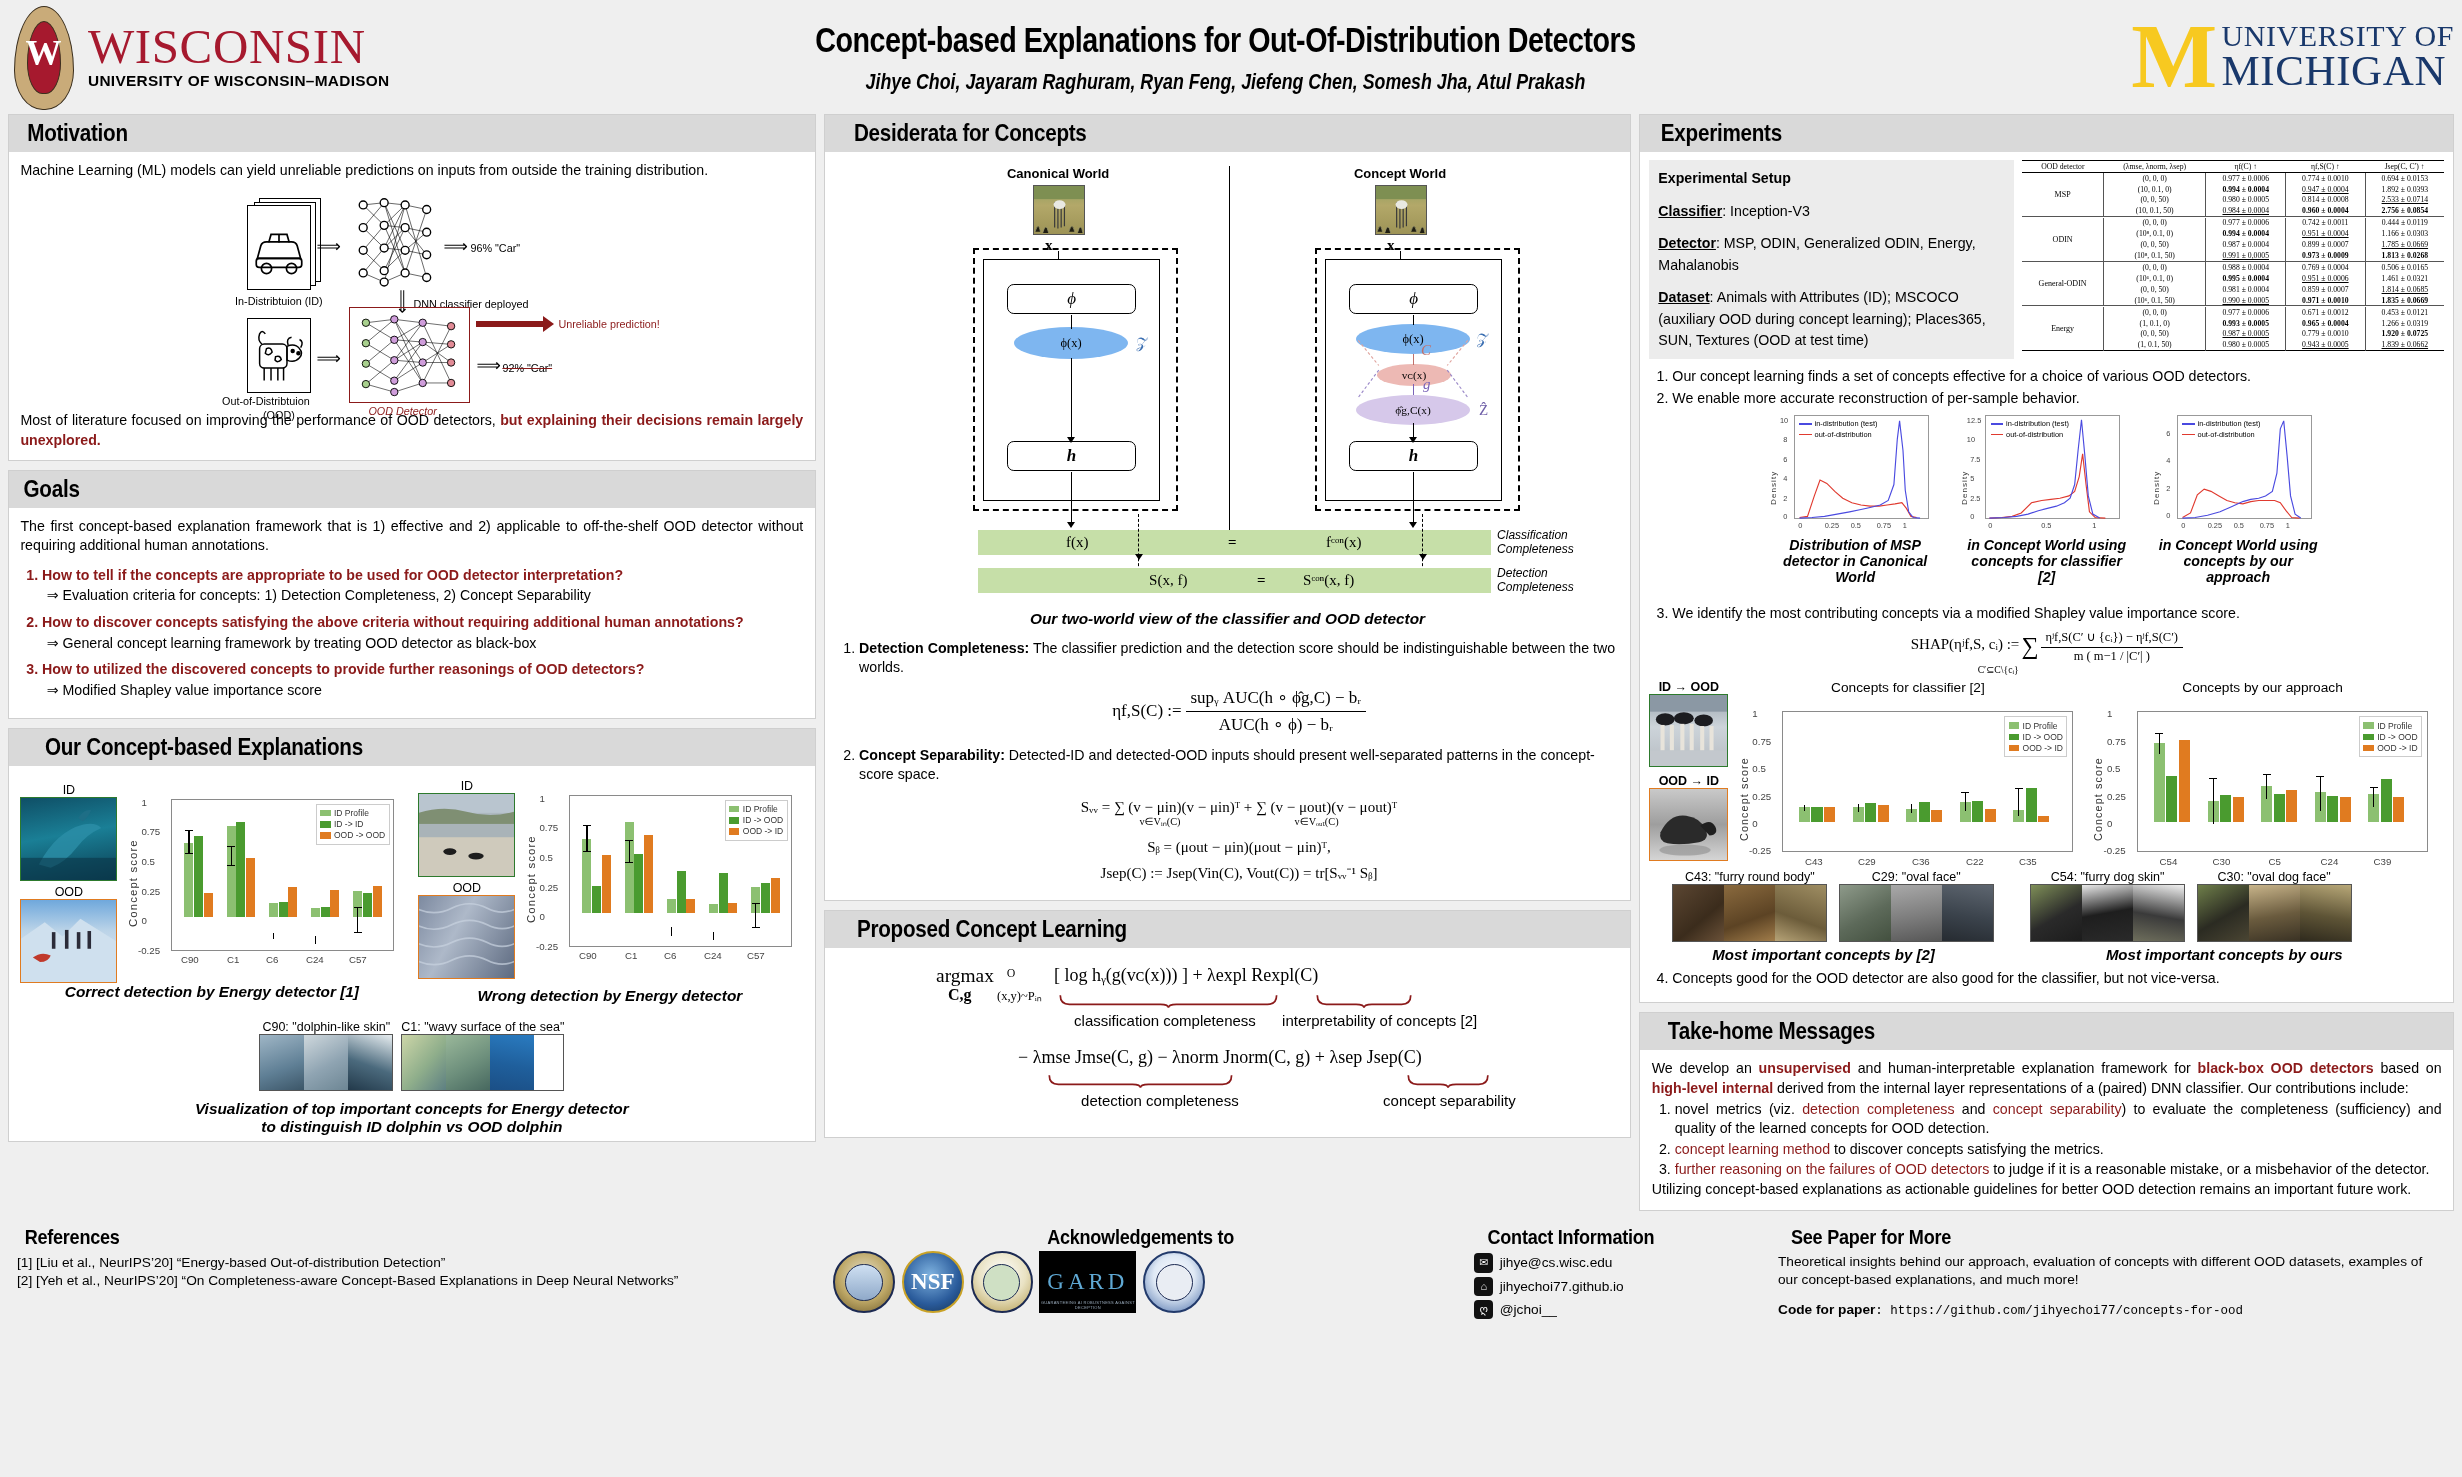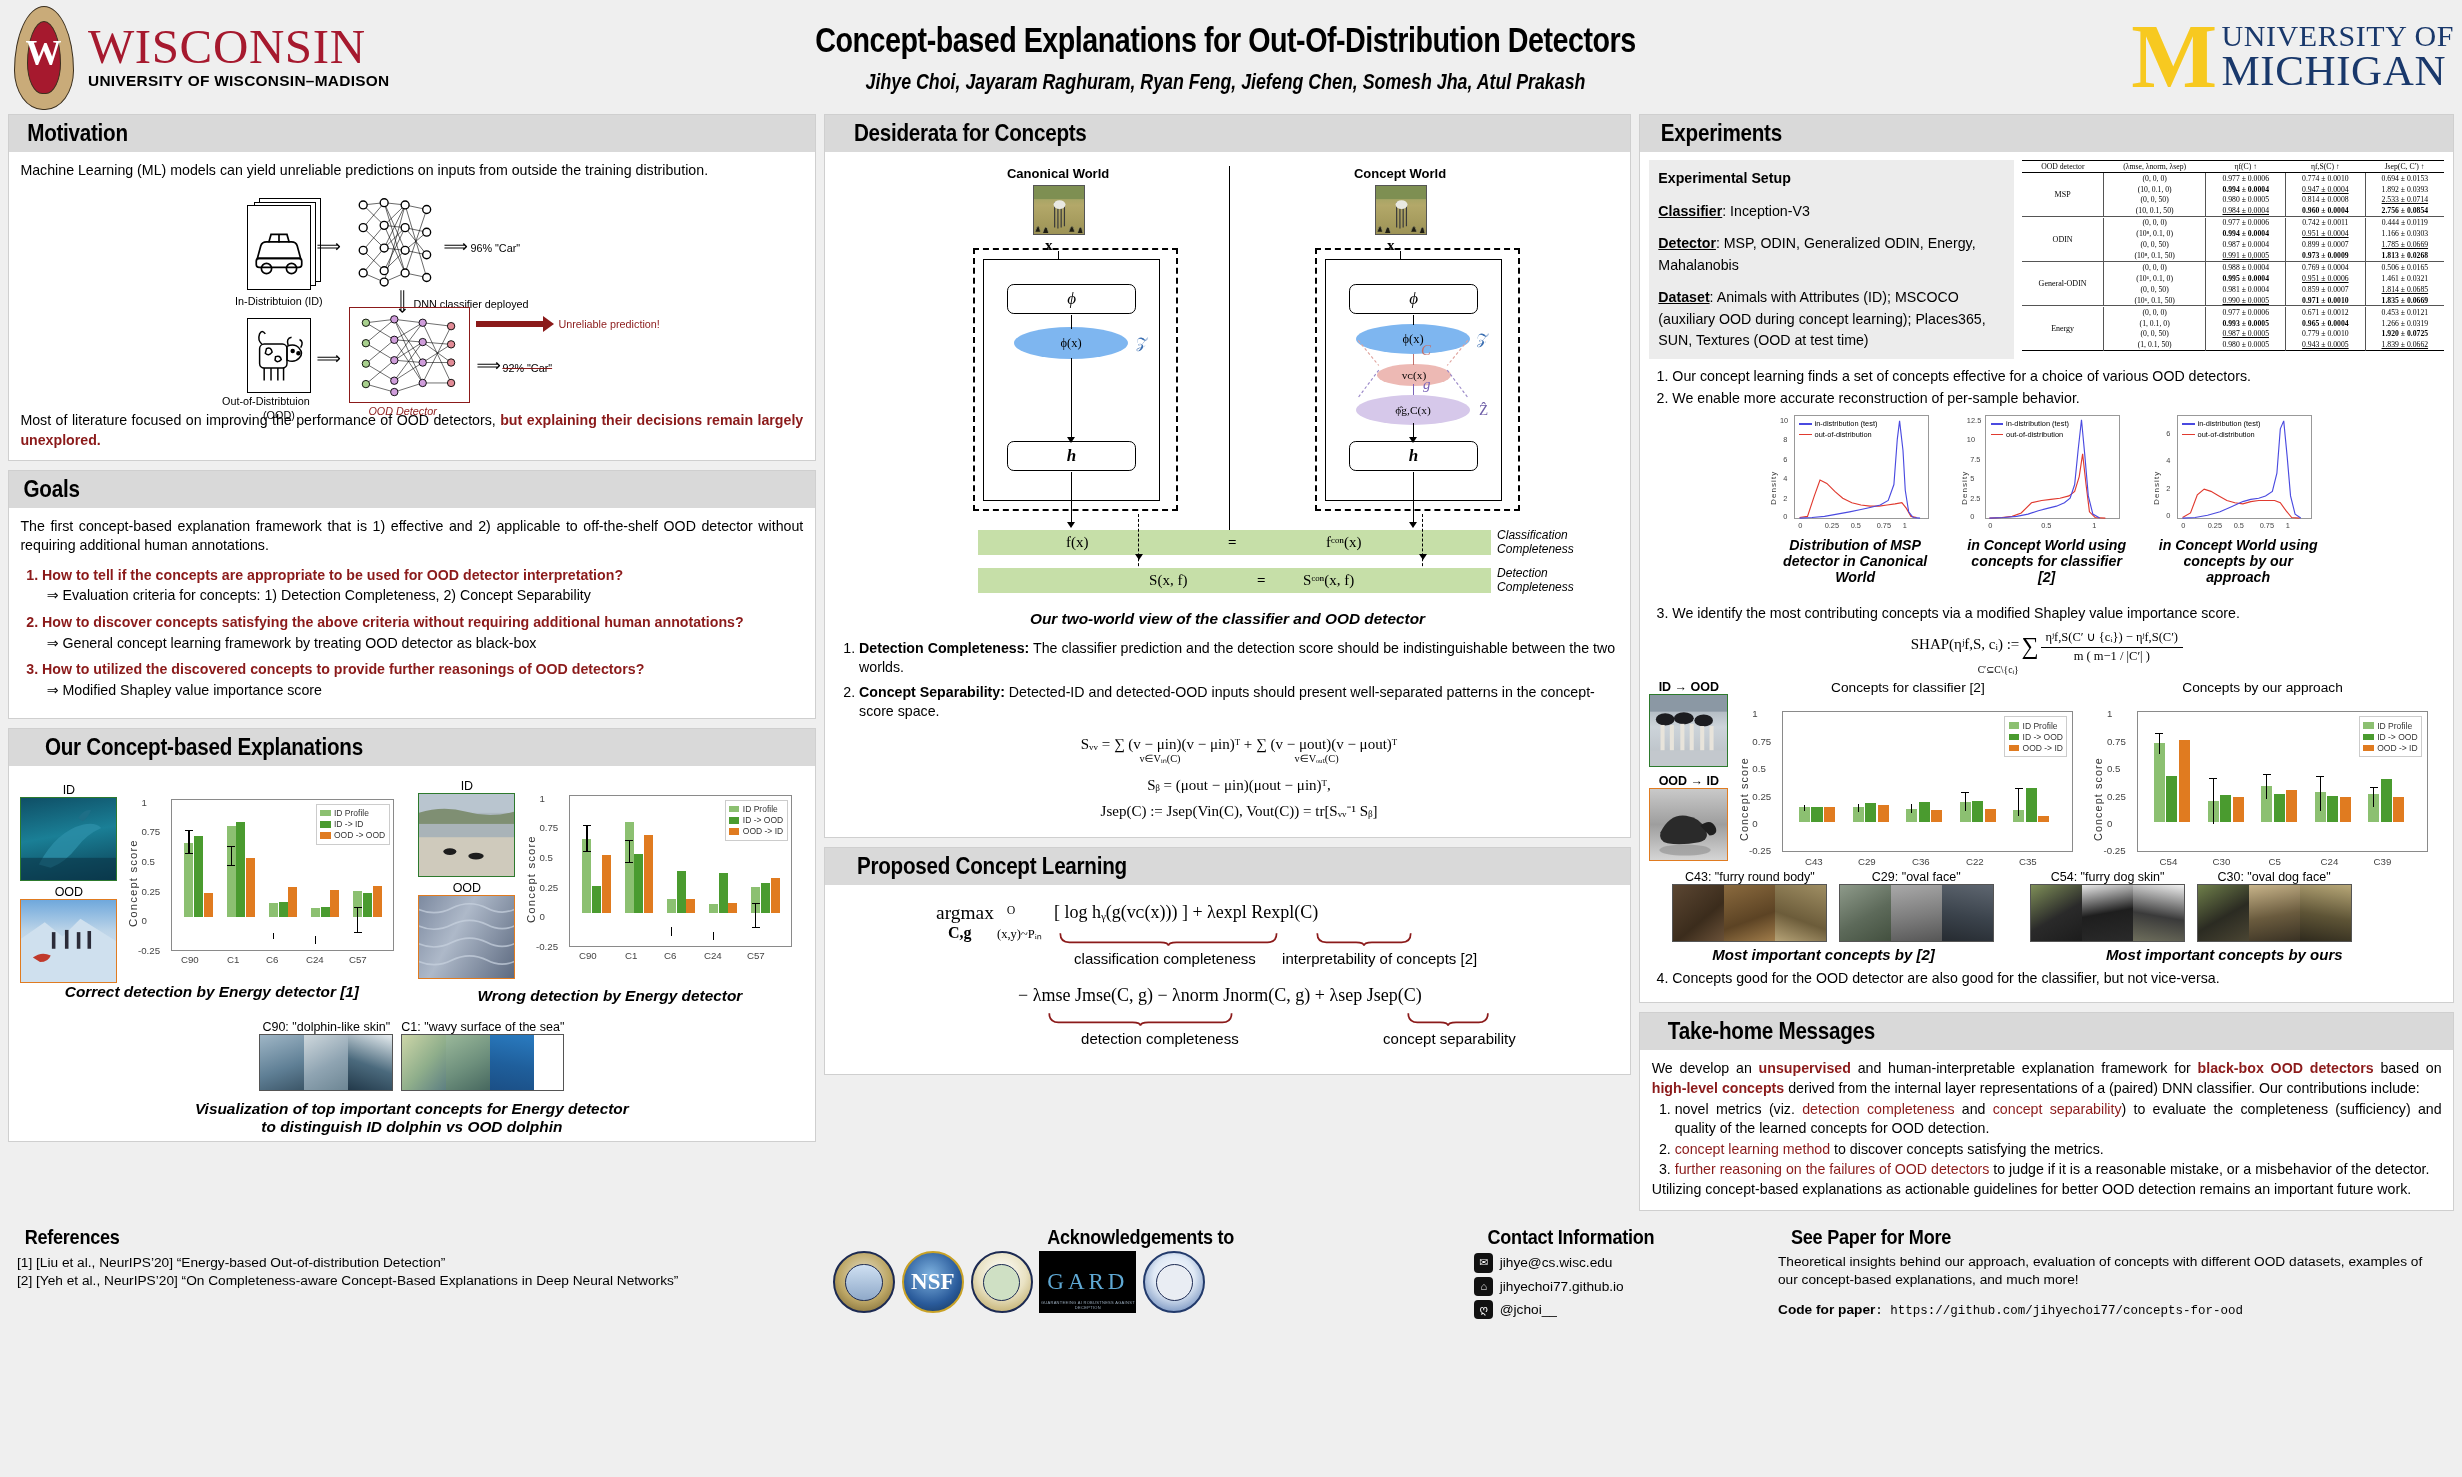--- a/index.html
+++ b/index.html
@@ -711,20 +711,27 @@
           <div class="sidenote" style="left:661px; top:6.8px; width:114px;">Detection Completeness</div>
           <div style="position:absolute; left:299px; top:-5.7px; width:0; height:0; border-top:6.8px solid #000; border-left:4px solid transparent; border-right:4px solid transparent;"></div>
           <div style="position:absolute; left:583px; top:-5.7px; width:0; height:0; border-top:6.8px solid #000; border-left:4px solid transparent; border-right:4px solid transparent;"></div>
         </div>
 
         <div class="caption" style="margin-top:-2.3px;">Our two-world view of the classifier and OOD detector</div>
 
         <ol class="numlist" style="margin-top:11.4px;">
           <li>
             <span class="bold">Detection Completeness:</span><span> The classifier prediction and the detection score should be indistinguishable between the two worlds.</span>
+            <div class="eqn">
+              <span>ηf,S(C)  :=</span>
+              <span class="frac">
+                <span class="num">supᵧ AUC(h ∘ ϕ̂g,C) − bᵣ</span>
+                <span class="den">AUC(h ∘ ϕ) − bᵣ</span>
+              </span>
+            </div>
           </li>
           <li>
             <span class="bold">Concept Separability:</span><span> Detected-ID and detected-OOD inputs should present well-separated patterns in the concept-score space.</span>
             <div class="eqn" style="font-size:15px; margin-top:12.5px;">
               <div>Sᵥᵥ =  ∑  (v − μin)(v − μin)ᵀ +  ∑  (v − μout)(v − μout)ᵀ</div>
               <div style="font-size:10.3px; margin-top:-2.3px;">
                 <span style="margin-right:114px;">v∈Vᵢₙ(C)</span><span>v∈Vₒᵤₜ(C)</span>
               </div>
             </div>
             <div class="eqn" style="font-size:15px; margin:5.7px 0;">Sᵦ = (μout − μin)(μout − μin)ᵀ,</div>
@@ -1242,21 +1249,21 @@
         <ol class="numlist" start="4" style="margin-top:6.8px; font-size:14.2px;">
           <li>Concepts good for the OOD detector are also good for the classifier, but not vice-versa.</li>
         </ol>
       </div>
     </div>
 
     <div class="panel">
       <div class="panel-head"><span>Take-home Messages</span></div>
       <div class="panel-body">
         <div class="p jst">
-          <span>We develop an </span><span class="red">unsupervised</span><span> and human-interpretable explanation framework for </span><span class="red">black-box OOD detectors</span><span> based on </span><span class="red">high-level concepts</span><span> derived from the internal layer representations of a (paired) DNN classifier. Our contributions include:</span>
+          <span>We develop an </span><span class="red">unsupervised</span><span> and human-interpretable explanation framework for </span><span class="red">black-box OOD detectors</span><span> based on </span><span class="red">high-level internal</span><span> derived from the internal layer representations of a (paired) DNN classifier. Our contributions include:</span>
         </div>
         <ol class="numlist" style="margin-top:2.3px;">
           <li style="margin-bottom:1.1px; text-align:justify;">
             <span>novel metrics (viz. </span><span class="redn">detection completeness</span><span> and </span><span class="redn">concept separability</span><span>) to evaluate the completeness (sufficiency) and quality of the learned concepts for OOD detection.</span>
           </li>
           <li style="margin-bottom:1.1px;">
             <span class="redn">concept learning method</span><span> to discover concepts satisfying the metrics.</span>
           </li>
           <li style="margin-bottom:1.1px;">
             <span class="redn">further reasoning on the failures of OOD detectors</span><span> to judge if it is a reasonable mistake, or a misbehavior of the detector.</span>

